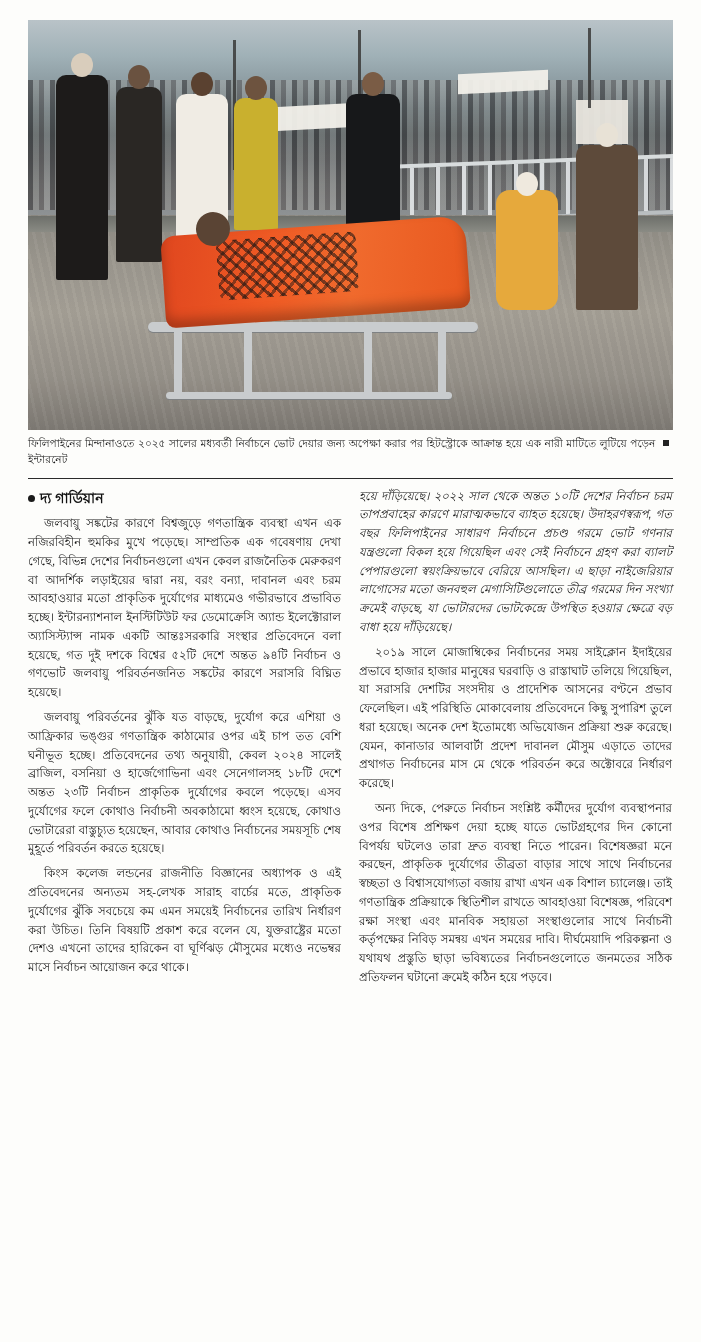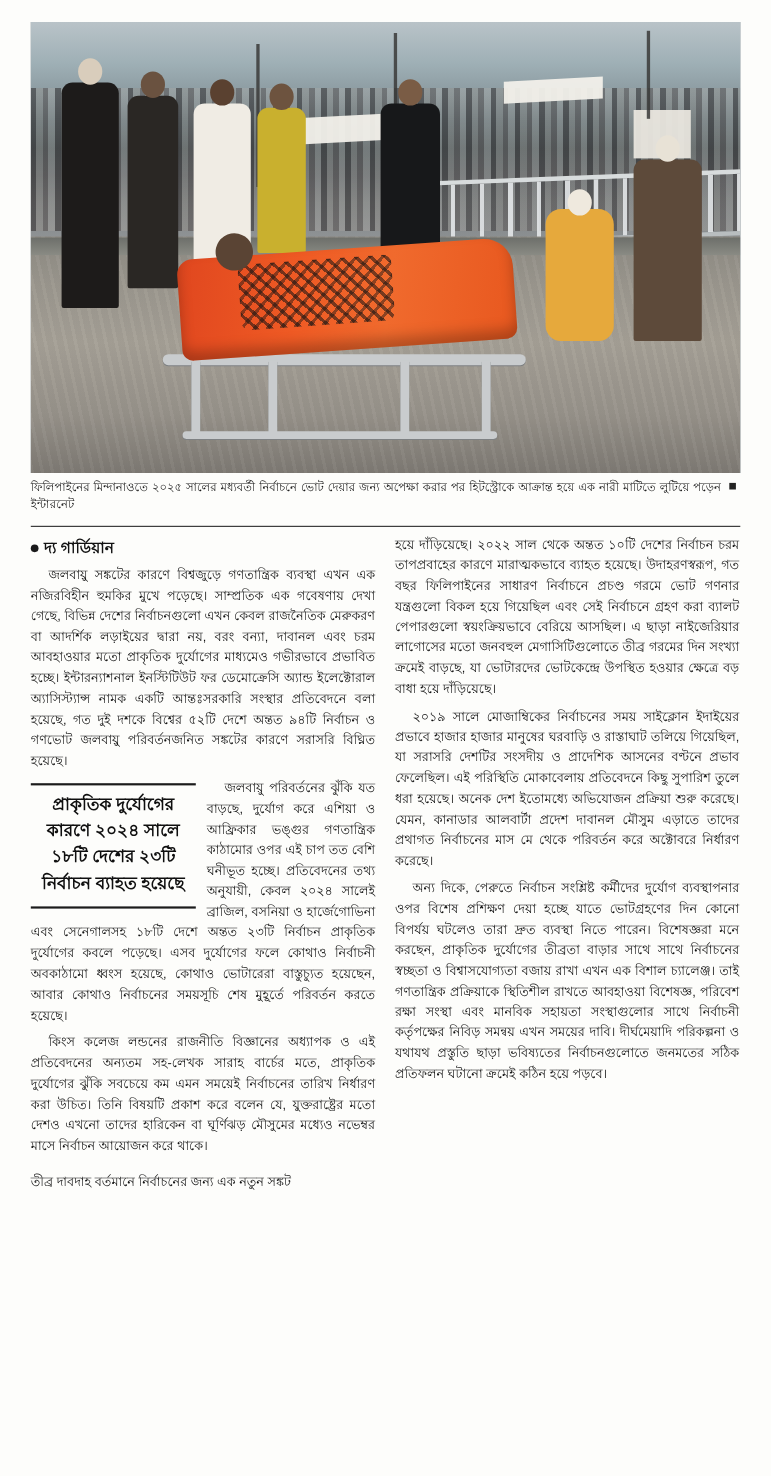--- a/index.html
+++ b/index.html
@@ -219,21 +219,21 @@
     width: 7px; height: 7px;
     border-radius: 50%;
     background: #1a1a1a;
     margin-right: 5px;
     margin-bottom: 1px;
   }
   .col p {
     margin: 0 0 6px 0;
     text-indent: 16px;
   }
-  .col p.noind { text-indent: 0; }
+  .col p.noind { text-indent: 0; font-style: italic; }
 
   
   .pullquote {
     float: left;
     width: 150px;
     margin: 4px 10px 6px 0;
     padding: 6px 0 8px 0;
     border-top: 2px solid #1b1b1b;
     border-bottom: 2px solid #1b1b1b;
     text-align: center;
@@ -314,28 +314,26 @@
 
   <div class="rule"></div>
 
   <div class="cols">
 
     <div class="col">
       <div class="byline">
         <span class="bullet"></span><span>দ্য গার্ডিয়ান</span>
       </div>
       <p>জলবায়ু সঙ্কটের কারণে বিশ্বজুড়ে গণতান্ত্রিক ব্যবস্থা এখন এক নজিরবিহীন হুমকির মুখে পড়েছে। সাম্প্রতিক এক গবেষণায় দেখা গেছে, বিভিন্ন দেশের নির্বাচনগুলো এখন কেবল রাজনৈতিক মেরুকরণ বা আদর্শিক লড়াইয়ের দ্বারা নয়, বরং বন্যা, দাবানল এবং চরম আবহাওয়ার মতো প্রাকৃতিক দুর্যোগের মাধ্যমেও গভীরভাবে প্রভাবিত হচ্ছে। ইন্টারন্যাশনাল ইনস্টিটিউট ফর ডেমোক্রেসি অ্যান্ড ইলেক্টোরাল অ্যাসিস্ট্যান্স নামক একটি আন্তঃসরকারি সংস্থার প্রতিবেদনে বলা হয়েছে, গত দুই দশকে বিশ্বের ৫২টি দেশে অন্তত ৯৪টি নির্বাচন ও গণভোট জলবায়ু পরিবর্তনজনিত সঙ্কটের কারণে সরাসরি বিঘ্নিত হয়েছে।</p>
-      <div class="pullquote">প্রাকৃতিক দুর্যোগের কারণে ২০২৪ সালে ১৮টি দেশের ২৩টি নির্বাচন ব্যাহত হয়েছে</div>
       <p>জলবায়ু পরিবর্তনের ঝুঁকি যত বাড়ছে, দুর্যোগ করে এশিয়া ও আফ্রিকার ভঙ্গুর গণতান্ত্রিক কাঠামোর ওপর এই চাপ তত বেশি ঘনীভূত হচ্ছে। প্রতিবেদনের তথ্য অনুযায়ী, কেবল ২০২৪ সালেই ব্রাজিল, বসনিয়া ও হার্জেগোভিনা এবং সেনেগালসহ ১৮টি দেশে অন্তত ২৩টি নির্বাচন প্রাকৃতিক দুর্যোগের কবলে পড়েছে। এসব দুর্যোগের ফলে কোথাও নির্বাচনী অবকাঠামো ধ্বংস হয়েছে, কোথাও ভোটারেরা বাস্তুচ্যুত হয়েছেন, আবার কোথাও নির্বাচনের সময়সূচি শেষ মুহূর্তে পরিবর্তন করতে হয়েছে।</p>
       <p>কিংস কলেজ লন্ডনের রাজনীতি বিজ্ঞানের অধ্যাপক ও এই প্রতিবেদনের অন্যতম সহ-লেখক সারাহ বার্চের মতে, প্রাকৃতিক দুর্যোগের ঝুঁকি সবচেয়ে কম এমন সময়েই নির্বাচনের তারিখ নির্ধারণ করা উচিত। তিনি বিষয়টি প্রকাশ করে বলেন যে, যুক্তরাষ্ট্রের মতো দেশও এখনো তাদের হারিকেন বা ঘূর্ণিঝড় মৌসুমের মধ্যেও নভেম্বর মাসে নির্বাচন আয়োজন করে থাকে।</p>
     </div>
 
     <div class="col">
       <p class="noind">হয়ে দাঁড়িয়েছে। ২০২২ সাল থেকে অন্তত ১০টি দেশের নির্বাচন চরম তাপপ্রবাহের কারণে মারাত্মকভাবে ব্যাহত হয়েছে। উদাহরণস্বরূপ, গত বছর ফিলিপাইনের সাধারণ নির্বাচনে প্রচণ্ড গরমে ভোট গণনার যন্ত্রগুলো বিকল হয়ে গিয়েছিল এবং সেই নির্বাচনে গ্রহণ করা ব্যালট পেপারগুলো স্বয়ংক্রিয়ভাবে বেরিয়ে আসছিল। এ ছাড়া নাইজেরিয়ার লাগোসের মতো জনবহুল মেগাসিটিগুলোতে তীব্র গরমের দিন সংখ্যা ক্রমেই বাড়ছে, যা ভোটারদের ভোটকেন্দ্রে উপস্থিত হওয়ার ক্ষেত্রে বড় বাধা হয়ে দাঁড়িয়েছে।</p>
       <p>২০১৯ সালে মোজাম্বিকের নির্বাচনের সময় সাইক্লোন ইদাইয়ের প্রভাবে হাজার হাজার মানুষের ঘরবাড়ি ও রাস্তাঘাট তলিয়ে গিয়েছিল, যা সরাসরি দেশটির সংসদীয় ও প্রাদেশিক আসনের বণ্টনে প্রভাব ফেলেছিল। এই পরিস্থিতি মোকাবেলায় প্রতিবেদনে কিছু সুপারিশ তুলে ধরা হয়েছে। অনেক দেশ ইতোমধ্যে অভিযোজন প্রক্রিয়া শুরু করেছে। যেমন, কানাডার আলবার্টা প্রদেশ দাবানল মৌসুম এড়াতে তাদের প্রথাগত নির্বাচনের মাস মে থেকে পরিবর্তন করে অক্টোবরে নির্ধারণ করেছে।</p>
       <p>অন্য দিকে, পেরুতে নির্বাচন সংশ্লিষ্ট কর্মীদের দুর্যোগ ব্যবস্থাপনার ওপর বিশেষ প্রশিক্ষণ দেয়া হচ্ছে যাতে ভোটগ্রহণের দিন কোনো বিপর্যয় ঘটলেও তারা দ্রুত ব্যবস্থা নিতে পারেন। বিশেষজ্ঞরা মনে করছেন, প্রাকৃতিক দুর্যোগের তীব্রতা বাড়ার সাথে সাথে নির্বাচনের স্বচ্ছতা ও বিশ্বাসযোগ্যতা বজায় রাখা এখন এক বিশাল চ্যালেঞ্জ। তাই গণতান্ত্রিক প্রক্রিয়াকে স্থিতিশীল রাখতে আবহাওয়া বিশেষজ্ঞ, পরিবেশ রক্ষা সংস্থা এবং মানবিক সহায়তা সংস্থাগুলোর সাথে নির্বাচনী কর্তৃপক্ষের নিবিড় সমন্বয় এখন সময়ের দাবি। দীর্ঘমেয়াদি পরিকল্পনা ও যথাযথ প্রস্তুতি ছাড়া ভবিষ্যতের নির্বাচনগুলোতে জনমতের সঠিক প্রতিফলন ঘটানো ক্রমেই কঠিন হয়ে পড়বে।</p>
     </div>
 
   </div>
 
-  <div class="lastline">তীব্র দাবদাহ বর্তমানে নির্বাচনের জন্য এক নতুন সঙ্কট</div>
 
 </div>
 
 </body></html>

